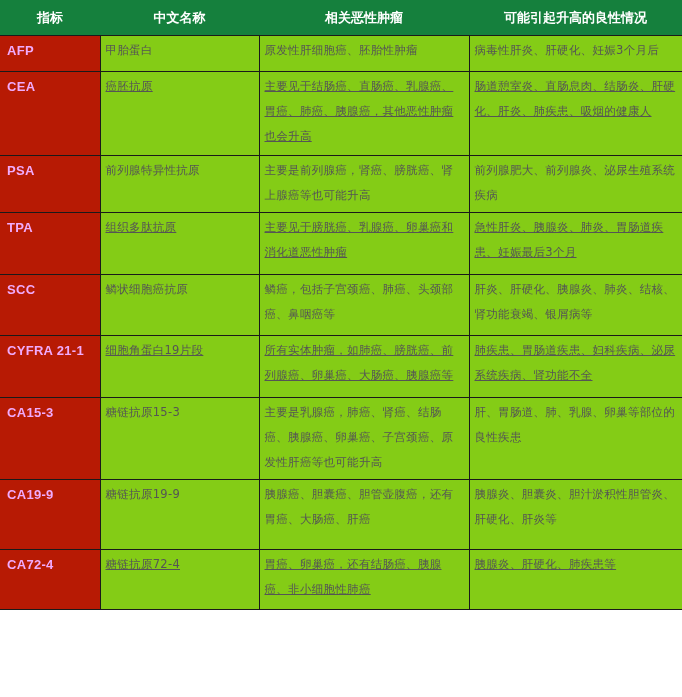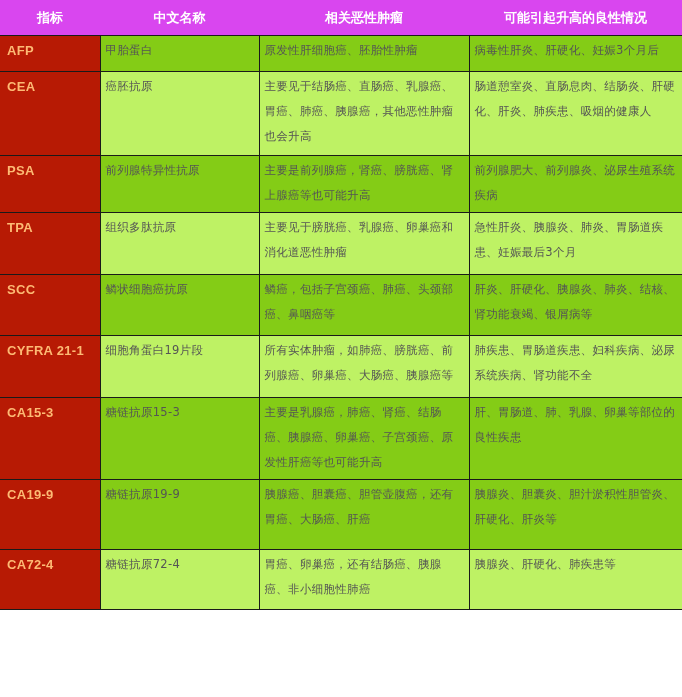--- a/index.html
+++ b/index.html
@@ -1,27 +1,27 @@
 <!DOCTYPE html>
 <html><head>
 <meta charset="utf-8">
 <style>
   html, body { margin: 0; padding: 0; background: #ffffff; }
   body { width: 682px; height: 697px; overflow: hidden; position: relative;
          font-family: "DejaVu Sans", "Liberation Sans", sans-serif; }
   table.marker-table { border-collapse: collapse; table-layout: fixed; width: 682px; position: absolute; left: 0; top: 0; }
   col.c1 { width: 100px; } col.c2 { width: 159px; } col.c3 { width: 210px; } col.c4 { width: 213px; }
-  thead th { background: #d946ef; color: #ffffff; font-weight: bold; font-size: 13px; height: 35px;
+  thead th { background: #15803d; color: #ffffff; font-weight: bold; font-size: 13px; height: 35px;
              text-align: center; vertical-align: middle; padding: 0; border: none; }
   tbody td { border: 1px solid #1a1a1a; font-size: 11.5px; color: #555555; line-height: 25px;
              vertical-align: top; padding: 2px 5px 4px 5px; letter-spacing: 0.3px; }
-  tbody td.marker { background: #b71a04; color: #fdba74; font-weight: bold; font-size: 13px;
+  tbody td.marker { background: #b71a04; color: #f0abfc; font-weight: bold; font-size: 13px;
                     font-family: "Liberation Sans", "DejaVu Sans", sans-serif; border-left: none; padding-left: 7px; }
   tbody tr.odd td:not(.marker) { background: #84cc16; }
-  tbody tr.even td:not(.marker) { background: #bef264; }
+  tbody tr.even td:not(.marker) { background: #84cc16; text-decoration: underline; }
   tbody td:last-child { border-right: none; }
 </style>
 </head>
 <body>
 
 <table class="marker-table">
   <colgroup>
       <col class="c1">
       <col class="c2">
       <col class="c3">

